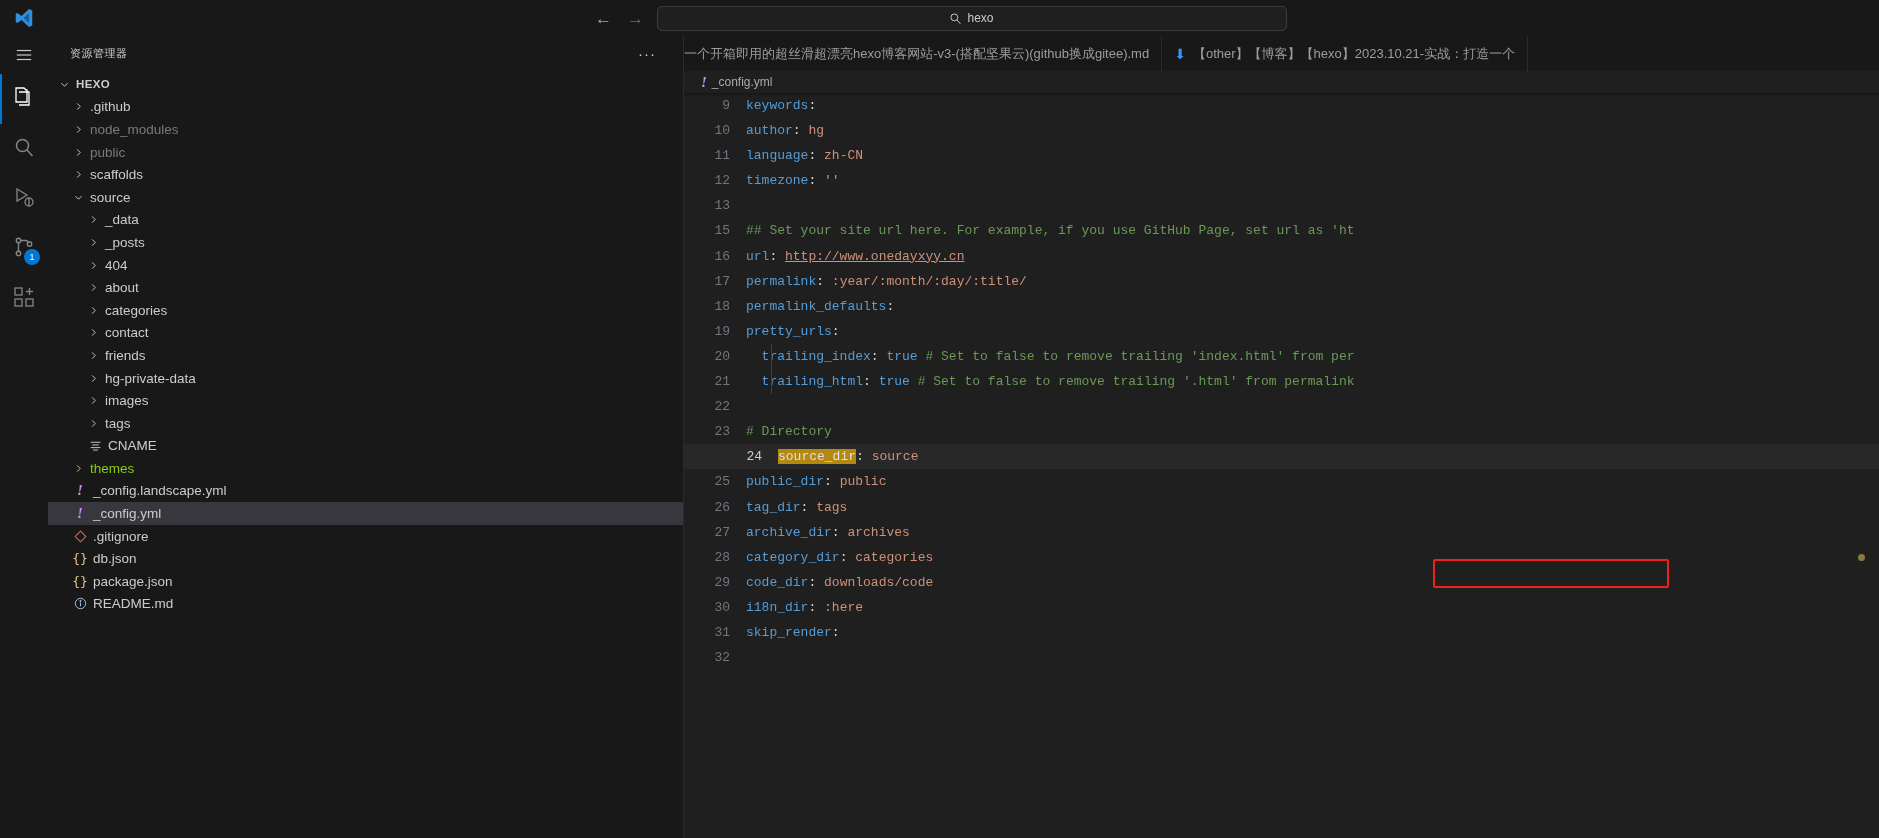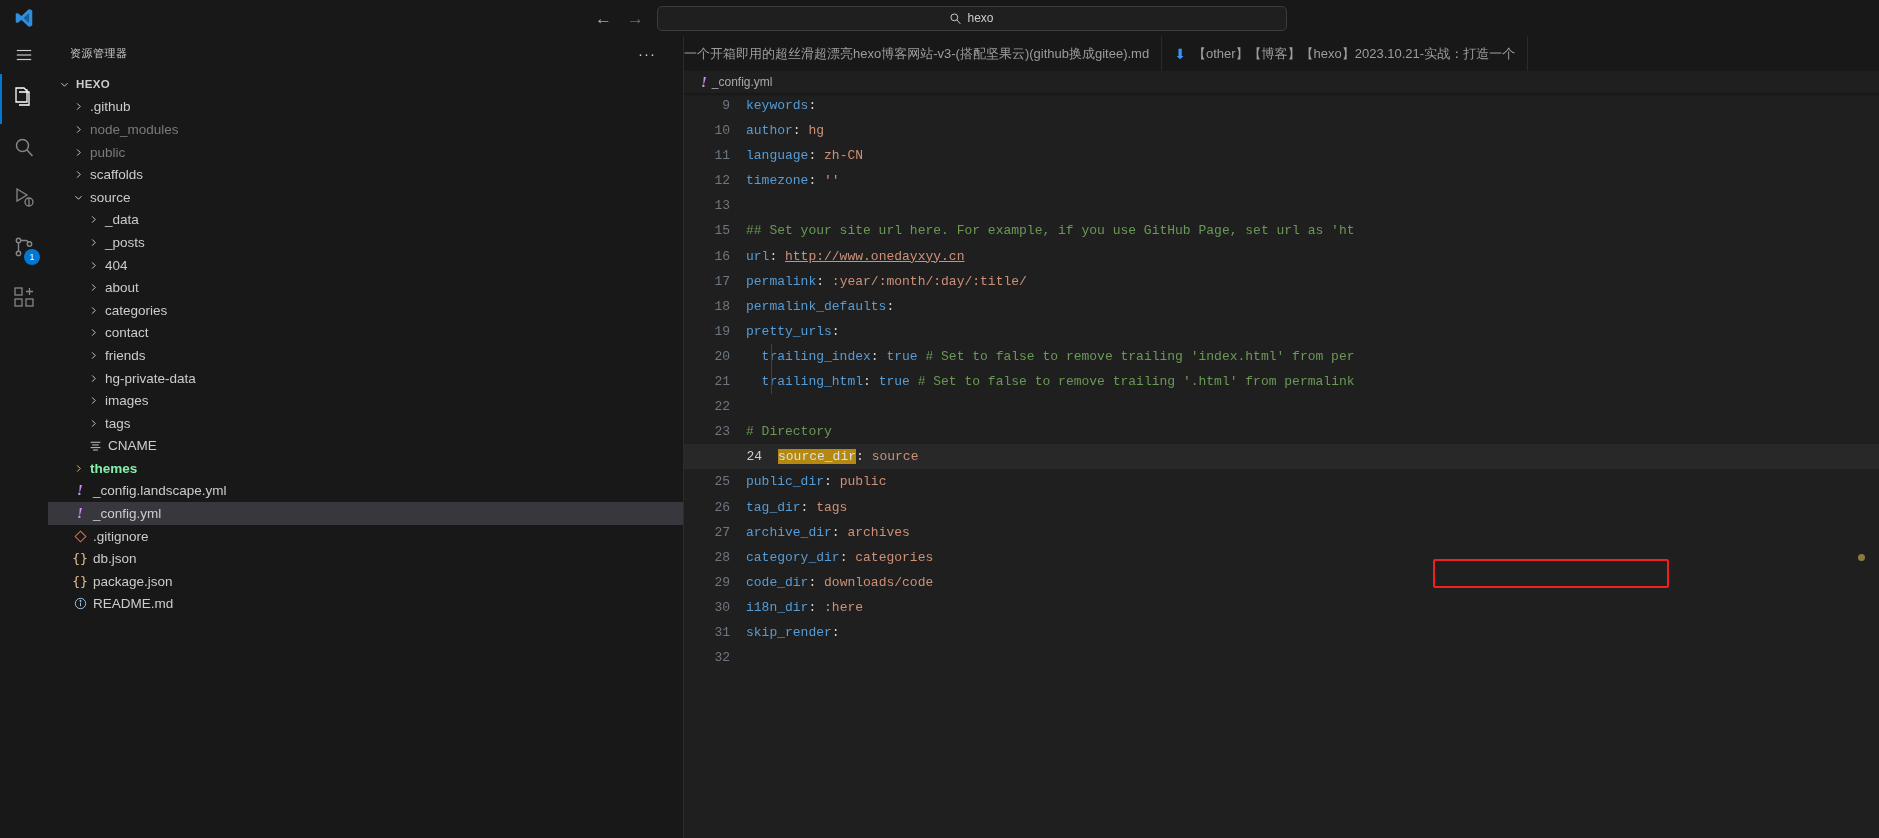--- a/index.html
+++ b/index.html
@@ -73,21 +73,21 @@
   .row.selected::after{ content:""; position:absolute; left:0;top:0;bottom:0;width:0px;}
   .twisty {
     width: 17px; display: inline-flex; align-items: center; justify-content: center;
     color: #cccccc; flex: 0 0 auto;
   }
   .twisty svg { display:block; }
   .ficon { width: 20px; display: inline-flex; align-items: center; justify-content: center; flex: 0 0 auto; }
   .lbl { padding-left: 3px; }
   .root-lbl { font-weight: bold; font-size: 11.5px; letter-spacing: .4px; }
   .dim { color: #7a7a7a; }
-  .gitmod { color: #86efac; font-weight: bold; }
+  .gitmod { color: #84cc16; }
   .yaml-bang { color: #cf8ef7; font-weight: bold; font-size: 15px; font-family:"Liberation Serif",serif; font-style: italic;}
 
   
   .editor-area {
     position: absolute; left: 684px; top: 36px; right: 0; bottom: 0; background: #1f1f1f;
   }
   .tabbar { height: 35px; background: #181818; display: flex; align-items: stretch; }
   .tab {
     display: flex; align-items: center; gap: 7px; padding: 0 12px;
     font-size: 13px; color: #9d9d9d; border-right: 1px solid #2b2b2b;

